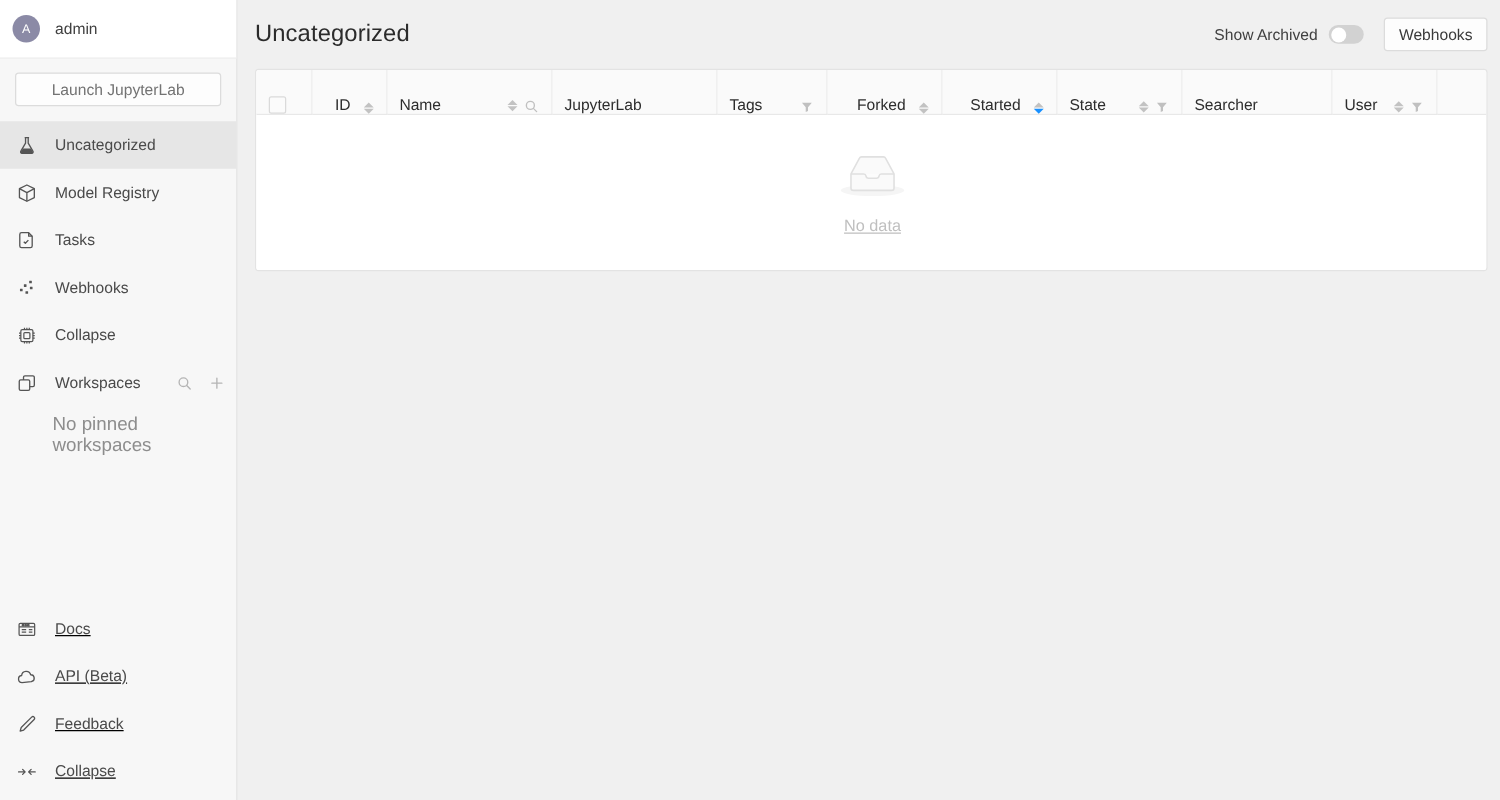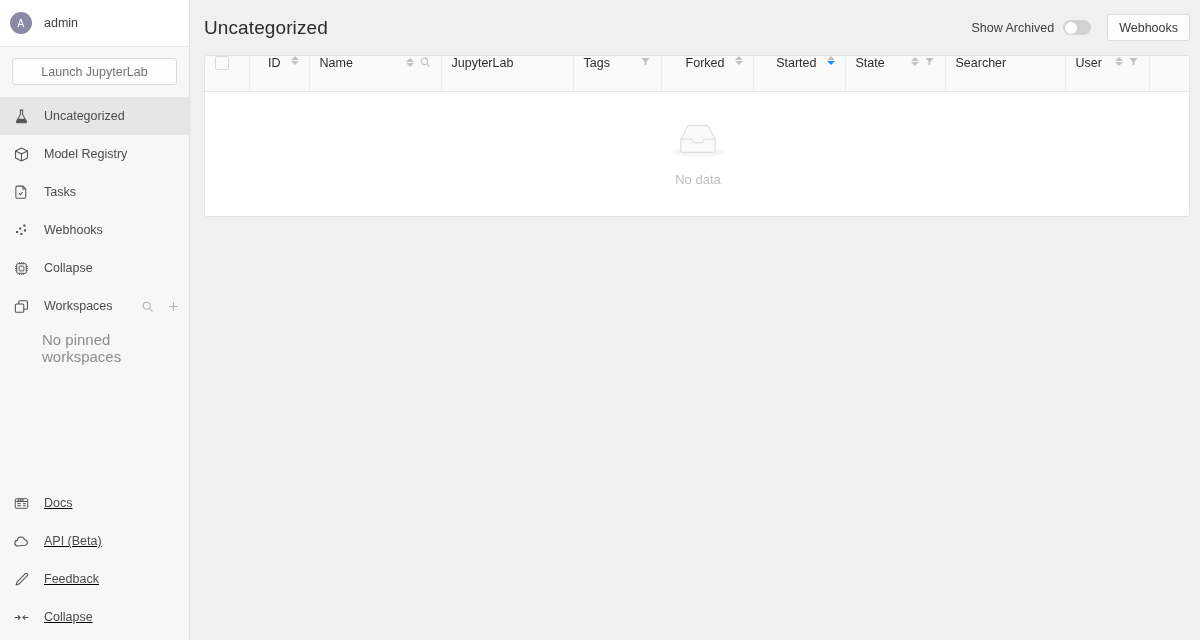--- a/index.html
+++ b/index.html
@@ -144,21 +144,21 @@
     border-right: 1px solid #ededed;
     font-weight: normal;
     font-size: 12.5px;
     color: #2d2d2d;
     padding: 0 10px;
     text-align: left;
     vertical-align: middle;
   }
   thead th:last-child { border-right: none; }
   th.num { text-align: right; }
-  .th-inner { display: flex; align-items: flex-start; gap: 6px; height: 100%; }
+  .th-inner { display: flex; align-items: flex-end; gap: 6px; height: 100%; }
   .th-inner.right { justify-content: flex-end; }
   .th-text { white-space: nowrap; }
   .th-tools { display: flex; align-items: center; gap: 5px; margin-left: auto; }
   .th-inner.right .th-tools { margin-left: 4px; }
 
   .sorter { display: flex; flex-direction: column; gap: 1px; line-height: 0; }
   .caret { width: 0; height: 0; border-left: 4px solid transparent; border-right: 4px solid transparent; }
   .caret.up { border-bottom: 4.5px solid #c2c2c2; }
   .caret.down { border-top: 4.5px solid #c2c2c2; }
   .caret.down.on { border-top-color: #1890ff; }
@@ -171,21 +171,21 @@
     border: 1px solid #dadada; border-radius: 2px;
     background: #fbfbfb; cursor: pointer;
   }
 
   .empty-cell { height: 124px; background: #fff; }
   .empty-wrap {
     display: flex; flex-direction: column;
     align-items: center; justify-content: center; gap: 6px;
     height: 124px;
   }
-  .empty-text { font-size: 13px; color: #bfbfbf; }
+  .empty-text { font-size: 13px; color: #bfbfbf; text-decoration: underline; }
 </style>
 </head>
 <body>
 
 <div class="app">
 
   <aside class="sidebar">
 
     <div class="user-row">
       <div class="avatar">A</div>

